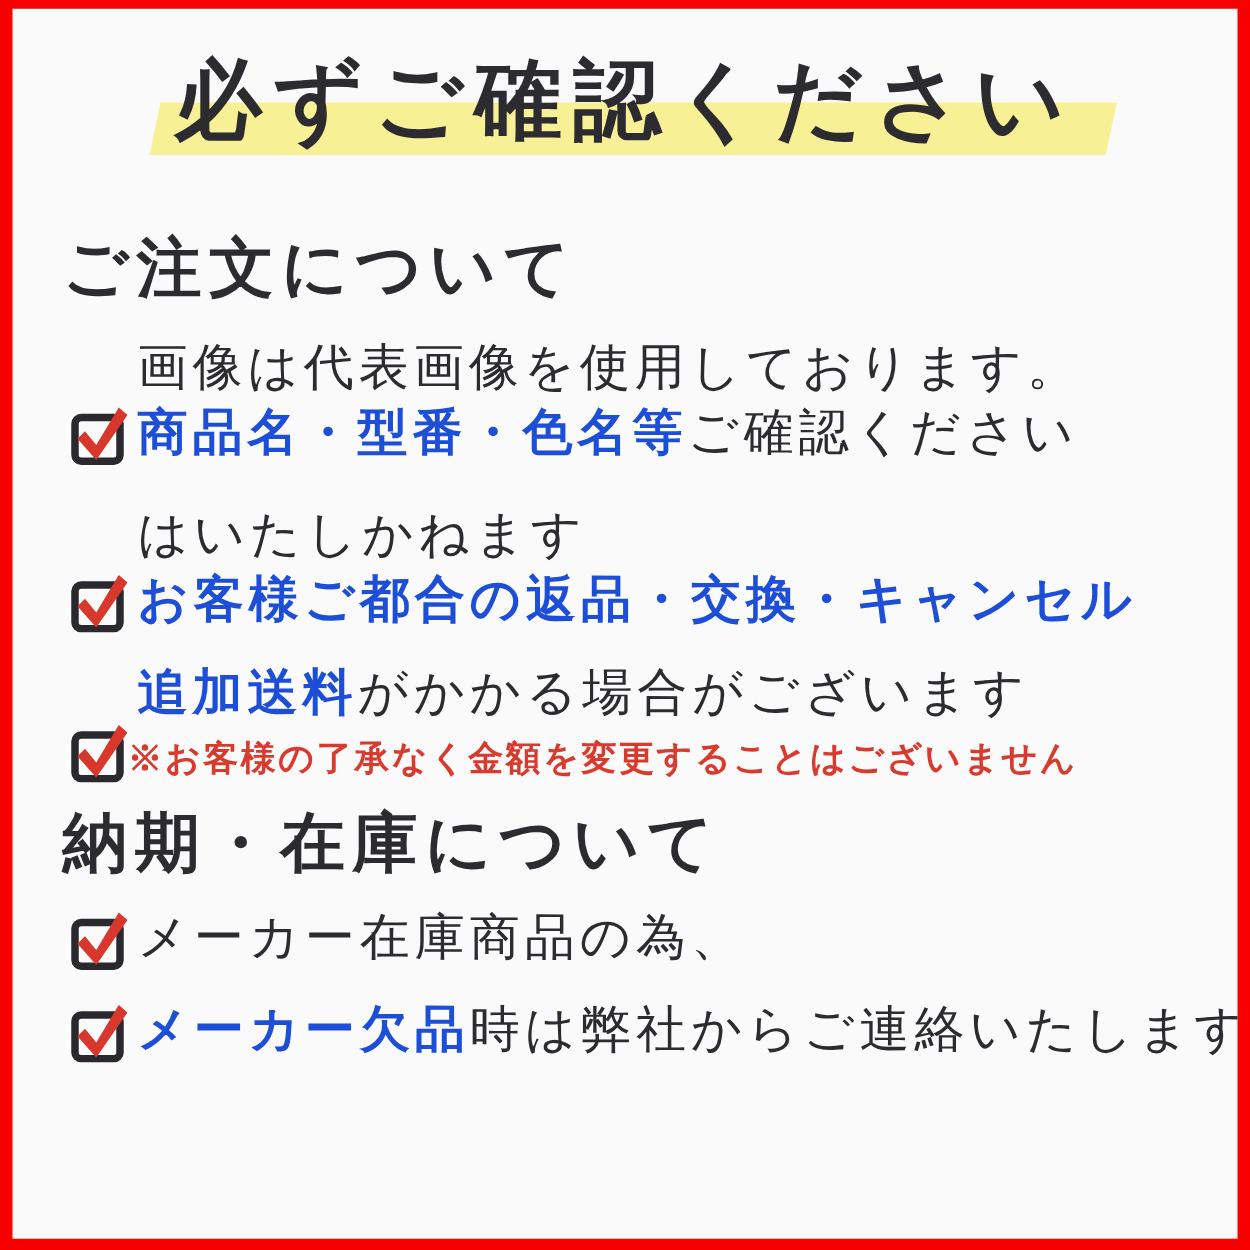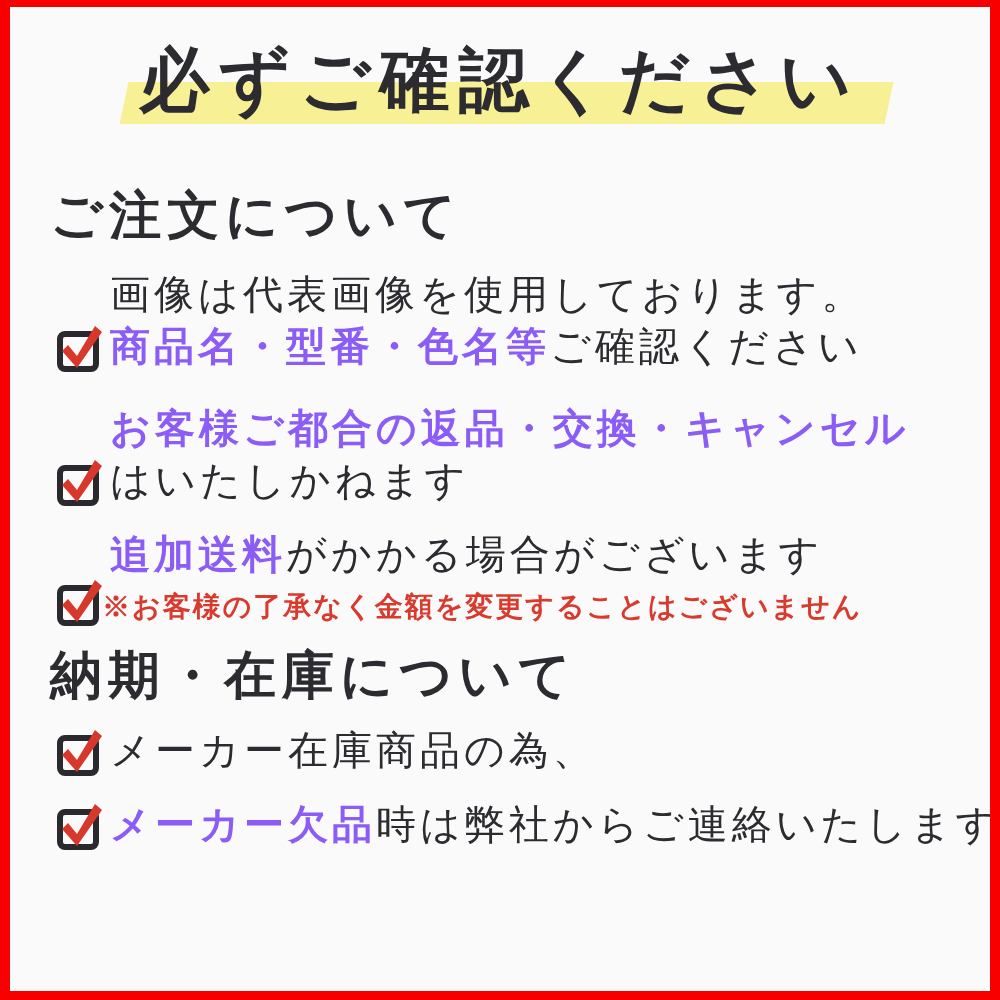--- a/index.html
+++ b/index.html
@@ -38,21 +38,21 @@
   .item.i1{margin-top:22px}
   .item.i2{margin-top:30px}
   .item.i3{margin-top:22px}
   .item.i4{margin-top:18px}
   .item.i5{margin-top:22px}
   .cb{flex:0 0 auto;width:46px;height:50px;margin:2px 8px 0 6px}
   .cb svg{display:block}
   .lines{min-width:0}
   p.line{margin:0;font-size:40px;letter-spacing:4px;line-height:1.3;white-space:nowrap}
   .seg-b{color:#2b2b30}
-  .seg-r{color:#8b5cf6;font-weight:700}
+  .seg-r{color:#1d4ed8;font-weight:700}
   p.note{
     margin:8px 0 0 -8px;font-size:28px;letter-spacing:2px;line-height:1.35;
     color:#d93a2e;font-weight:700;white-space:nowrap;
   }
 </style>
 </head>
 <body>
 
 <div class="content">
 
@@ -79,22 +79,22 @@
   </div>
 
   <div class="item i2">
     <span class="cb">
       <svg width="46" height="50" viewBox="0 0 46 50" aria-hidden="true">
         <rect x="4" y="12" width="36" height="35" rx="5" fill="none" stroke="#2a2a2e" stroke-width="6"></rect>
         <polygon points="6,29 12,23 21,34 39,4 46,10 21,46" fill="#d8382c"></polygon>
       </svg>
     </span>
     <div class="lines">
+      <p class="line"><span class="seg-b">はいたしかねます</span></p>
       <p class="line"><span class="seg-r">お客様ご都合の返品・交換・キャンセル</span></p>
-      <p class="line"><span class="seg-b">はいたしかねます</span></p>
     </div>
   </div>
 
   <div class="item i3">
     <span class="cb">
       <svg width="46" height="50" viewBox="0 0 46 50" aria-hidden="true">
         <rect x="4" y="12" width="36" height="35" rx="5" fill="none" stroke="#2a2a2e" stroke-width="6"></rect>
         <polygon points="6,29 12,23 21,34 39,4 46,10 21,46" fill="#d8382c"></polygon>
       </svg>
     </span>

